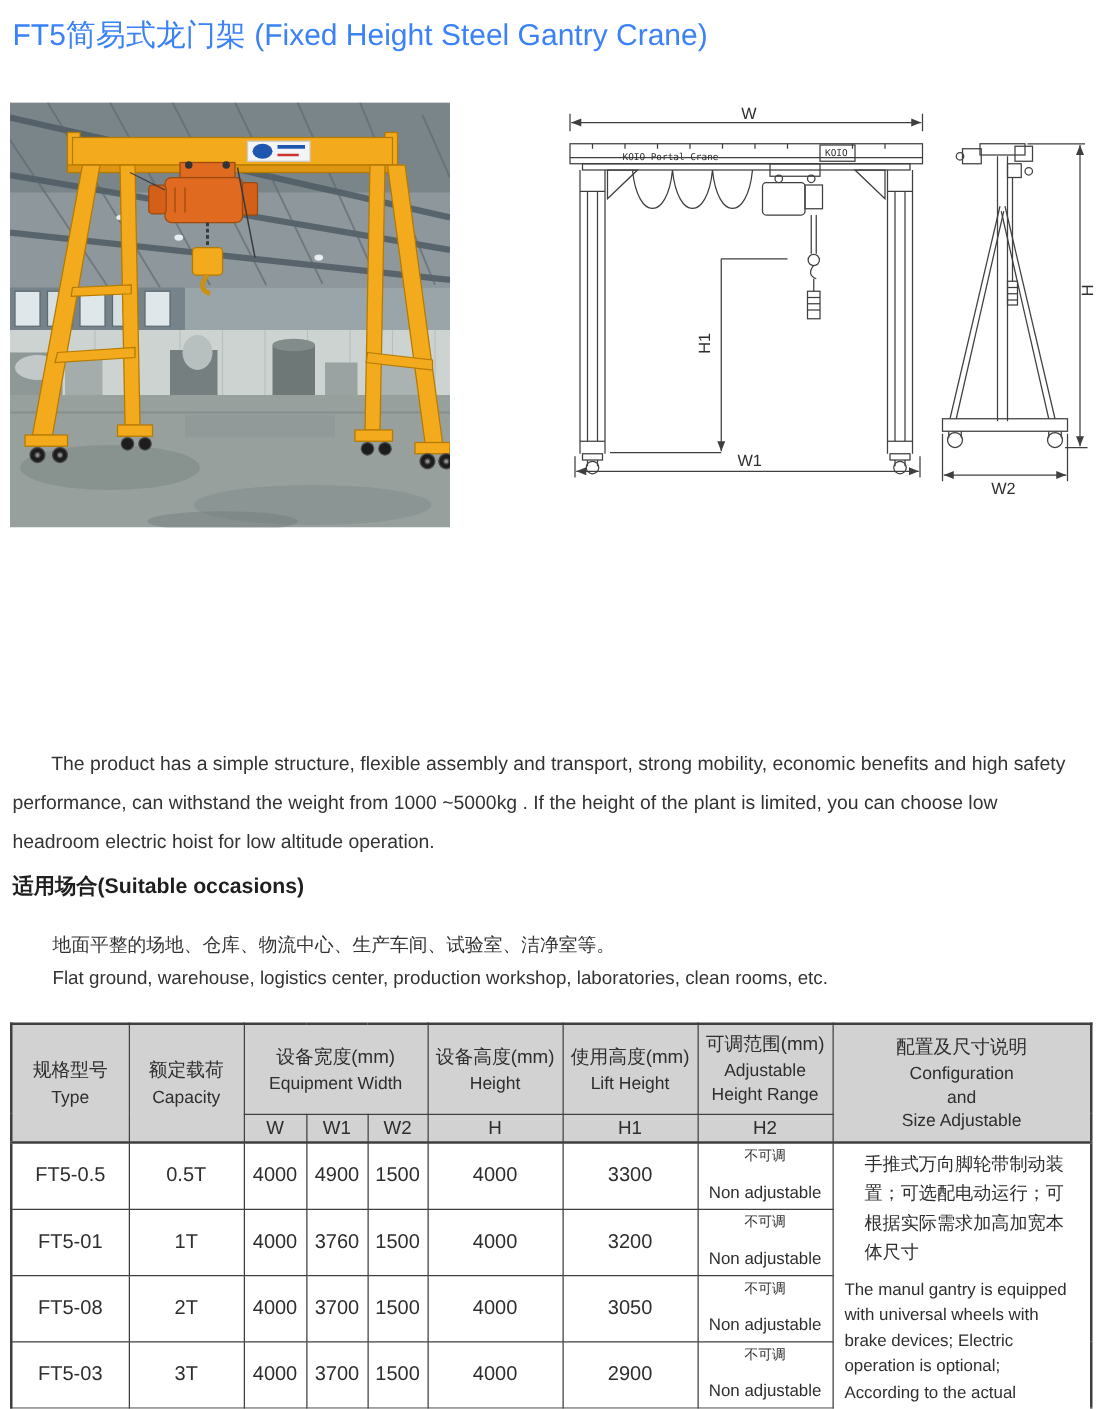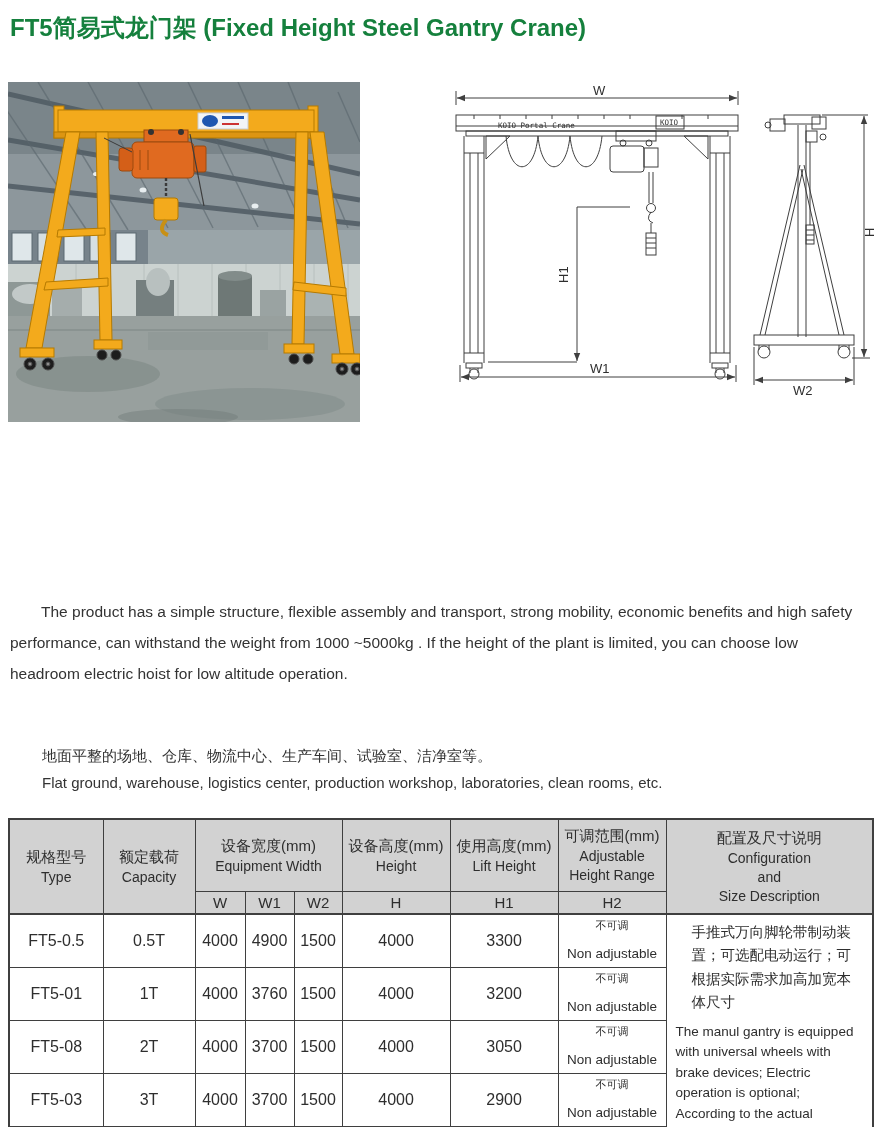--- a/index.html
+++ b/index.html
@@ -1,20 +1,20 @@
 <!DOCTYPE html>
 <html><head>
 <meta charset="utf-8">
 <style>
   html,body { margin:0; padding:0; background:#ffffff; }
   body { font-family:"Liberation Sans","DejaVu Sans",sans-serif; color:#2e2e2e; }
   .page { position:relative; width:880px; height:1127px; background:#fff; overflow:hidden; }
 
-  .title { position:absolute; left:10px; top:12px; font-size:24px; font-weight:bold;
-           color:#15803d; white-space:nowrap; }
+  .title { position:absolute; left:10px; top:12px; font-size:24px; font-weight:normal;
+           color:#3b82f6; white-space:nowrap; }
 
   .photo-wrap   { position:absolute; left:8px;   top:82px; width:352px; height:340px; }
   .drawing-wrap { position:absolute; left:440px; top:85px; width:435px; height:315px; }
 
   .sec-heading { position:absolute; left:10px; font-size:17px; font-weight:bold; color:#1f1f1f; }
   #features-heading { top:466px; }
   #occasions-heading { top:697px; }
 
   .para { position:absolute; left:10px; width:858px; font-size:15.5px; color:#333; }
   #para-cn { top:496px; line-height:30px; text-indent:2em; }
@@ -312,20 +312,21 @@
         <text class="dwg-label" transform="rotate(-90 128 198)" x="128" y="198">H1</text>
         <text class="dwg-label" x="150" y="288">W1</text>
         <text class="dwg-label" transform="rotate(-90 434 152)" x="434" y="152">H</text>
         <text class="dwg-label" x="353" y="310">W2</text>
       </g>
     </svg>
   </div>
 
   <p class="para" id="para-en">The product has a simple structure, flexible assembly and transport, strong mobility, economic benefits and high safety performance, can withstand the weight  from 1000 ~5000kg . If the height of the plant is limited, you can choose low headroom electric hoist for low altitude operation.</p>
 
+  <div class="sec-heading" id="occasions-heading">适用场合(Suitable occasions)</div>
   <p class="para" id="occ-cn">地面平整的场地、仓库、物流中心、生产车间、试验室、洁净室等。</p>
   <p class="para" id="occ-en">Flat ground, warehouse, logistics center, production workshop, laboratories, clean rooms, etc.</p>
 
   <table class="spec">
     <colgroup>
       <col style="width:94px">
         <col style="width:92px">
       <col style="width:50px">
         <col style="width:49px">
         <col style="width:48px">
@@ -358,21 +359,21 @@
         </th>
         <th>
           <div class="h-cn">可调范围(mm)</div>
           <div class="h-en">Adjustable</div>
           <div class="h-en">Height Range</div>
         </th>
         <th rowspan="2">
           <div class="h-cn">配置及尺寸说明</div>
           <div class="h-en">Configuration</div>
           <div class="h-en">and</div>
-          <div class="h-en">Size Description</div>
+          <div class="h-en">Size Adjustable</div>
         </th>
       </tr>
       <tr class="sub">
         <th class="sub-lbl">W</th>
         <th class="sub-lbl">W1</th>
         <th class="sub-lbl">W2</th>
         <th class="sub-lbl">H</th>
         <th class="sub-lbl">H1</th>
         <th class="sub-lbl">H2</th>
       </tr>

